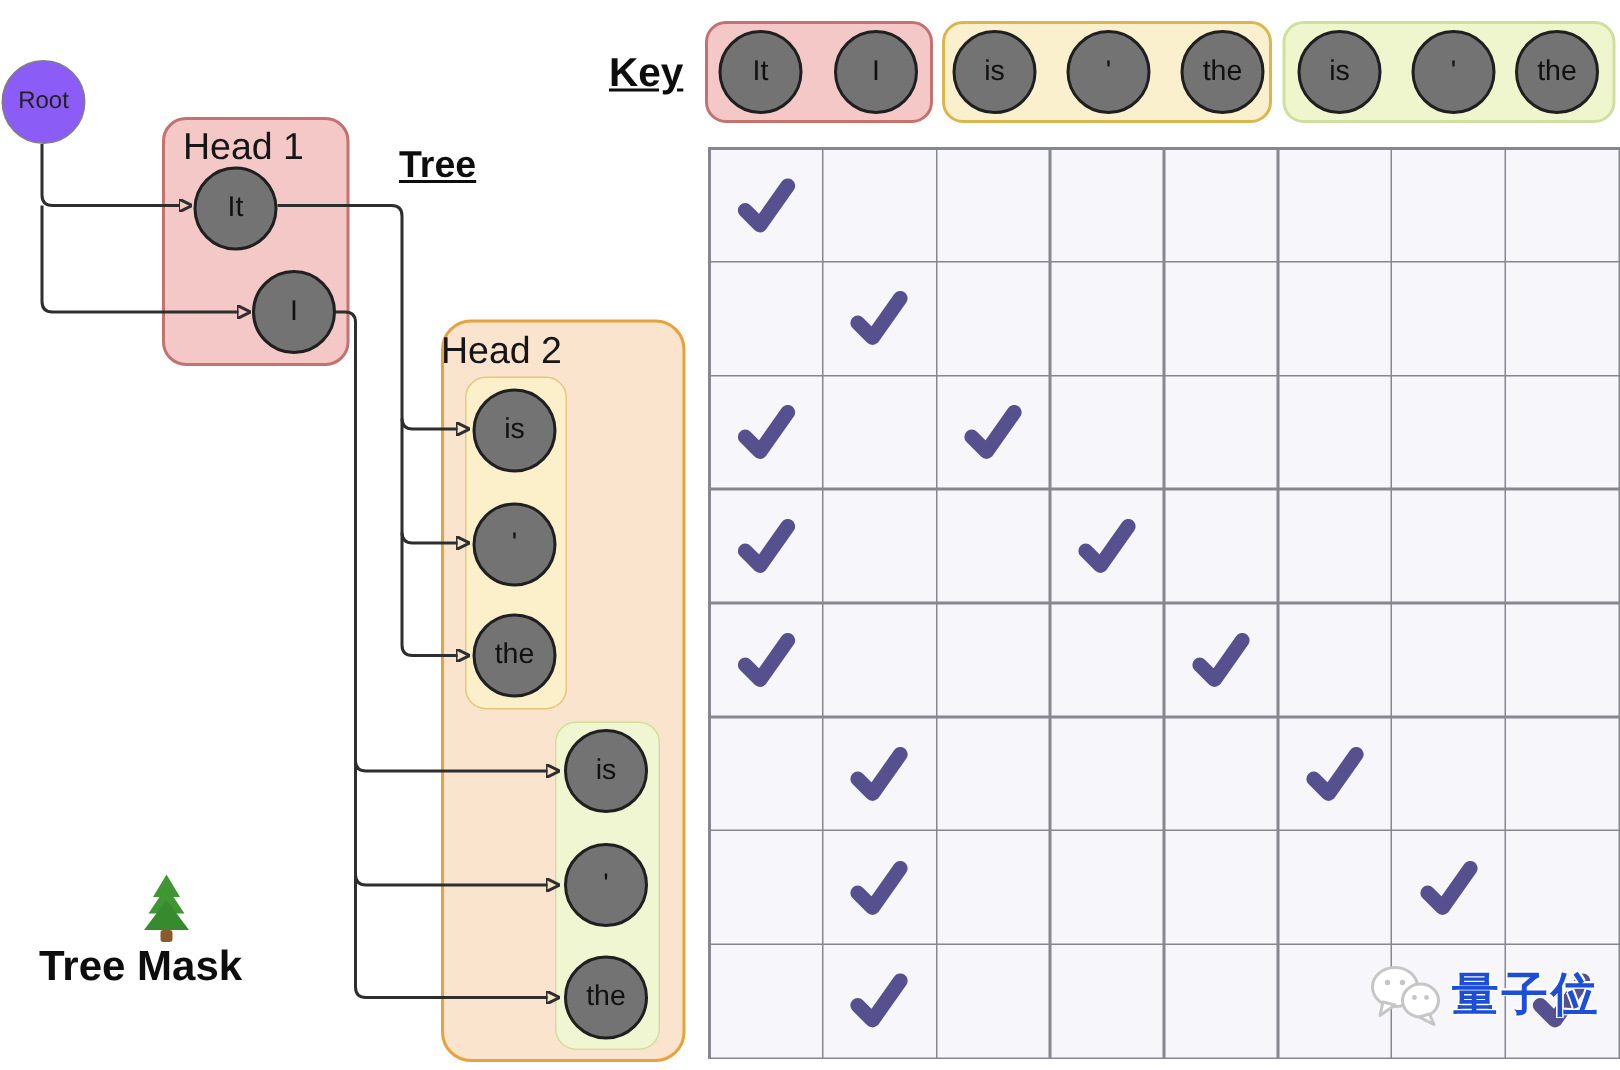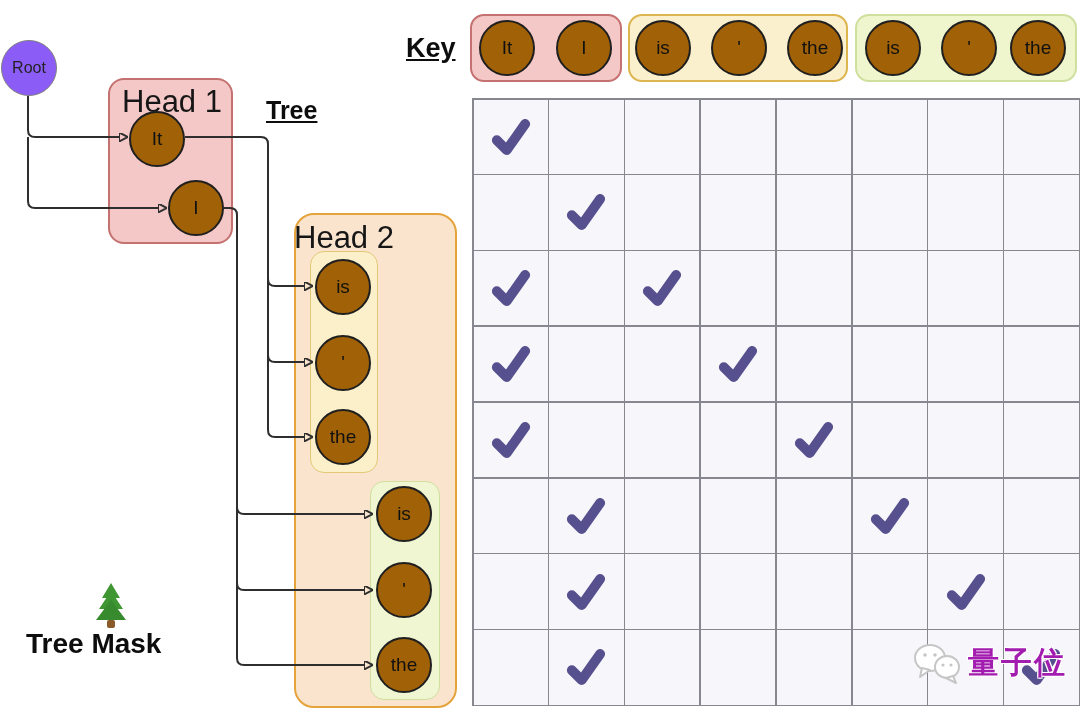--- a/index.html
+++ b/index.html
@@ -9,23 +9,23 @@
   
   .box{position:absolute;box-sizing:border-box;}
   .head1-box{left:108px;top:78px;width:125px;height:166px;border-radius:16px;
              background:#F5C8C8;border:2px solid #C4716F;z-index:1;}
   .head2-box{left:294px;top:213px;width:163px;height:495px;border-radius:20px;
              background:#FAE4CE;border:2px solid #E5A33C;z-index:1;}
   .sub-yellow{left:310px;top:251px;width:68px;height:222px;border-radius:14px;
               background:#FBF0CA;border:1.5px solid #E2C878;z-index:2;}
   .sub-green{left:370px;top:481px;width:70px;height:219px;border-radius:14px;
              background:#F0F6D2;border:1.5px solid #CFDF9E;z-index:2;}
-  .head-label{position:absolute;font-size:31px;color:#161616;z-index:3;white-space:nowrap;}
-  
-  .circle{position:absolute;width:56px;height:56px;border-radius:50%;background:#a16207;
+  .head-label{position:absolute;font-size:25px;color:#161616;z-index:3;white-space:nowrap;}
+  
+  .circle{position:absolute;width:56px;height:56px;border-radius:50%;background:#737373;
           border:2px solid #1f1f1f;display:flex;align-items:center;justify-content:center;
           font-size:19px;z-index:6;box-sizing:border-box;}
   .root-circle{left:1px;top:40px;background:#8b5cf6;border:1.5px solid #7F7F7F;
                font-size:16px;color:#222;}
   
   .big-label{position:absolute;font-weight:bold;font-size:25px;color:#0d0d0d;z-index:4;text-decoration:underline;}
   .tree-mask-label{position:absolute;left:26px;top:628px;font-weight:bold;font-size:28px;
                    color:#0d0d0d;z-index:4;}
   
   .key-group{position:absolute;top:14px;height:68px;border-radius:14px;box-sizing:border-box;z-index:1;}
@@ -35,21 +35,21 @@
   .key-circle{top:20px;}
   
   .mask-grid{position:absolute;left:472px;top:98px;width:608px;height:608px;
              background:#87878F;display:grid;
              grid-template-columns:repeat(8,1fr);grid-template-rows:repeat(8,1fr);
              gap:1.5px;padding:1.5px;box-sizing:border-box;z-index:2;}
   .mask-cell{background:#F7F6FA;display:flex;align-items:center;justify-content:center;}
   
   .watermark{position:absolute;left:910px;top:641px;z-index:10;display:flex;
              align-items:center;gap:6px;pointer-events:none;}
-  .wm-text{font-size:31px;font-weight:bold;color:#a21caf;letter-spacing:2px;
+  .wm-text{font-size:31px;font-weight:bold;color:#1d4ed8;letter-spacing:2px;
            text-shadow:-1px -1px 0 #fff,1px -1px 0 #fff,-1px 1px 0 #fff,1px 1px 0 #fff;}
   
   .connectors{position:absolute;left:0;top:0;z-index:5;pointer-events:none;}
   .connectors path{stroke:#2E2E2E;stroke-width:2;fill:none;}
 </style>
 </head>
 <body>
 
 <svg class="connectors" width="1080" height="713">
   <defs>

